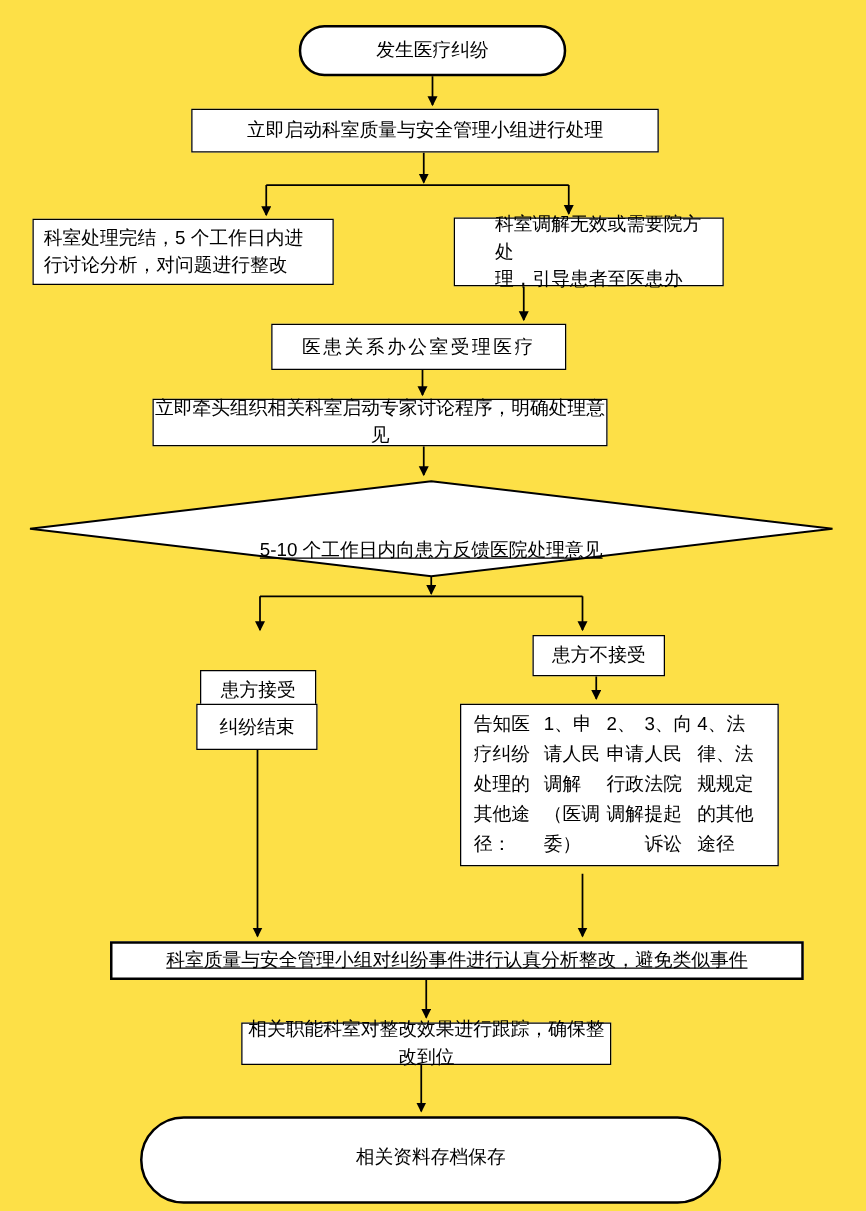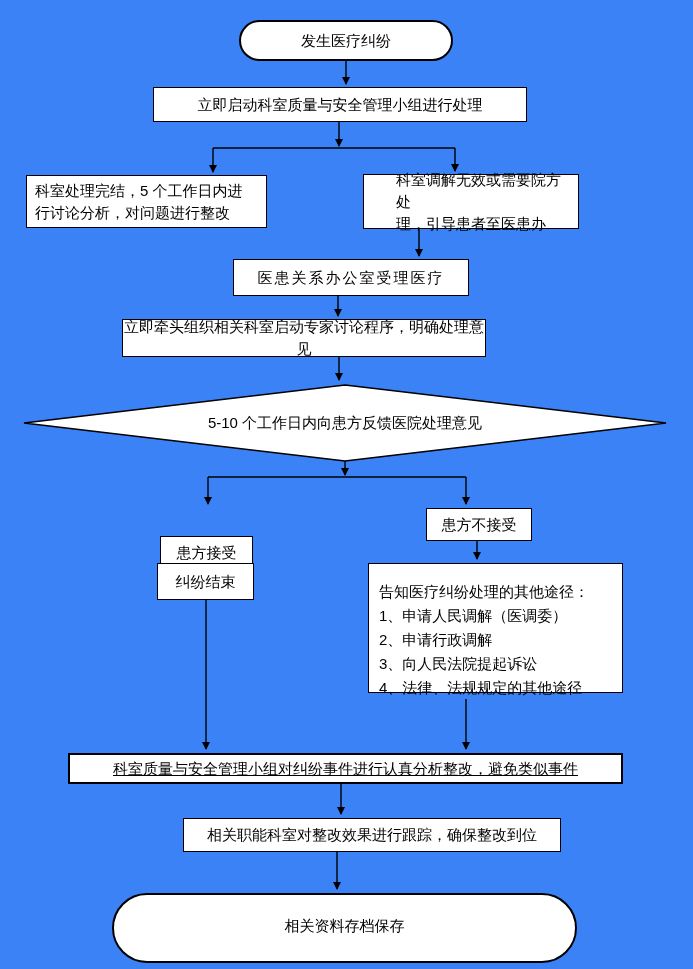--- a/index.html
+++ b/index.html
@@ -1,20 +1,20 @@
 <!DOCTYPE html>
 <html><head>
 <meta charset="utf-8">
 <style>
   html,body{margin:0;padding:0;}
   body{font-family:"Liberation Sans", sans-serif;}
   #canvas{
     position:relative;
     width:693px;height:969px;
-    background:#3b82f6;
+    background:#fde047;
     overflow:hidden;
     color:#000;
   }
   #wires{position:absolute;left:0;top:0;width:693px;height:969px;}
   .node{
     position:absolute;
     background:#ffffff;
     border:1.5px solid #000;
     box-sizing:border-box;
     display:flex;align-items:center;justify-content:center;
@@ -23,22 +23,22 @@
   }
   .terminator{border-radius:999px;border-width:2px;}
   .left-text{justify-content:flex-start;text-align:left;padding:10px 8px;white-space:pre-line;}
   .decision-label{
     position:absolute;background:transparent;border:none;
     display:flex;align-items:center;justify-content:center;
     font-size:15px;
   }
   .multiline{
     align-items:flex-start;justify-content:flex-start;
-    flex-direction:column;text-align:left;
-    padding:16px 10px;line-height:24px;
+    text-align:left;
+    padding:4px 10px;line-height:24px;
   }
   .underlined{text-decoration:underline;border-width:2px;}
   .spaced{letter-spacing:2px;}
   .top-text{align-items:flex-start;padding-top:20px;}
 </style>
 </head>
 <body>
 
 <div id="canvas">
 
@@ -95,29 +95,29 @@
   <div class="node left-text" style="left:26px;top:175px;width:241px;height:53px;">
     <span style="white-space:pre-line;">科室处理完结，5 个工作日内进
 行讨论分析，对问题进行整改</span>
   </div>
 
   <div class="node left-text" style="left:363px;top:174px;width:216px;height:55px;">
     <span style="white-space:pre-line;margin-left:24px;">科室调解无效或需要院方处
 理，引导患者至医患办</span>
   </div>
 
-  <div class="node spaced" style="left:233px;top:259px;width:236px;height:37px;">
+  <div class="node spaced" style="left:217px;top:259px;width:236px;height:37px;">
     <span>医患关系办公室受理医疗</span>
   </div>
 
   <div class="node" style="left:122px;top:319px;width:364px;height:38px;">
     <span>立即牵头组织相关科室启动专家讨论程序，明确处理意见</span>
   </div>
 
-  <div class="decision-label" style="left:24px;top:385px;width:642px;height:76px;">
+  <div class="decision-label" style="left:24px;top:402px;width:642px;height:76px;text-decoration:underline;">
     <span>5-10 个工作日内向患方反馈医院处理意见</span>
   </div>
 
   <div class="node" style="left:160px;top:508px;width:93px;height:33px;margin-top:28px;">
     <span>患方接受</span>
   </div>
 
   <div class="node" style="left:157px;top:563px;width:97px;height:37px;">
     <span>纠纷结束</span>
   </div>
@@ -127,25 +127,25 @@
   </div>
 
   <div class="node multiline" style="left:368px;top:563px;width:255px;height:130px;">
     <div>告知医疗纠纷处理的其他途径：</div>
     <div>1、申请人民调解（医调委）</div>
     <div>2、申请行政调解</div>
     <div>3、向人民法院提起诉讼</div>
     <div>4、法律、法规规定的其他途径</div>
   </div>
 
-  <div class="node underlined" style="left:68px;top:753px;width:555px;height:31px;">
+  <div class="node underlined" style="left:88px;top:753px;width:555px;height:31px;">
     <span>科室质量与安全管理小组对纠纷事件进行认真分析整改，避免类似事件</span>
   </div>
 
-  <div class="node" style="left:183px;top:818px;width:378px;height:34px;">
+  <div class="node" style="left:193px;top:818px;width:296px;height:34px;">
     <span>相关职能科室对整改效果进行跟踪，确保整改到位</span>
   </div>
 
   <div class="node terminator top-text" style="left:112px;top:893px;width:465px;height:70px;">
     <span>相关资料存档保存</span>
   </div>
 
 </div>
 
 </body></html>

